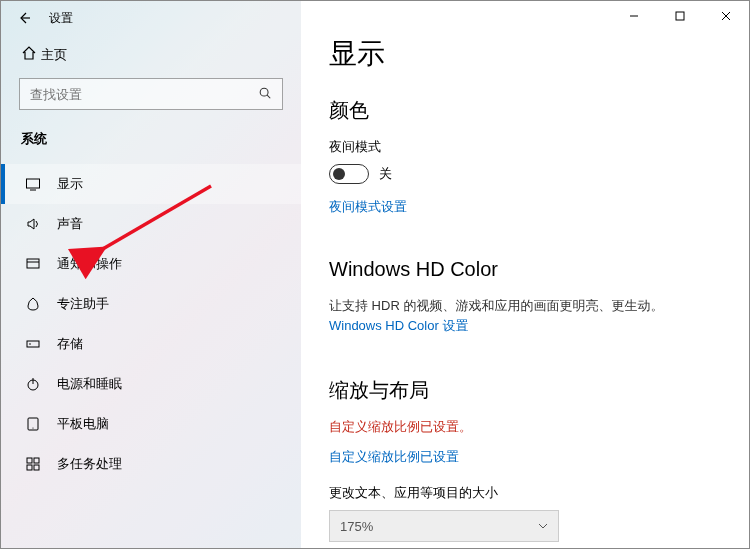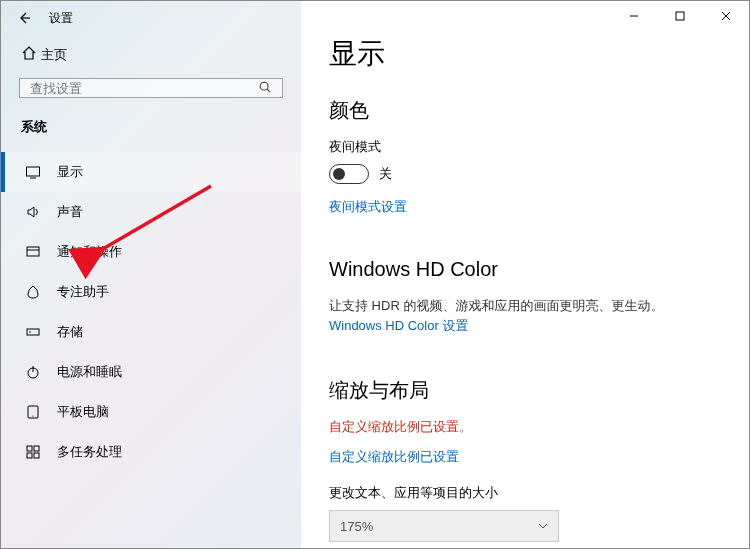--- a/index.html
+++ b/index.html
@@ -45,21 +45,21 @@
       gap: 18px;
       padding: 3px 16px;
     }
     .back-btn { width:14px; height:14px; display:flex; align-items:center; cursor:pointer; }
     .title-text { font-size: 12px; }
     .home-row {
       display:flex; align-items:flex-end; gap:4px; padding: 10px 20px 8px 20px; cursor:pointer;
     }
     .search-wrap { padding: 6px 18px 10px 18px; }
     .search-box {
-      width:100%; height:20px; background: rgba(255,255,255,0.6);
+      width:100%; height:32px; background: rgba(255,255,255,0.6);
       border:1px solid rgba(0,0,0,0.35); display:flex; align-items:center;
       padding: 0 10px; gap:8px;
     }
     .search-box input {
       flex:1; border:none; background:transparent; outline:none; font-size:13px;
       font-family:inherit;
     }
     .category {
       padding: 10px 20px 10px 20px; font-weight:bold; font-size:13px;
     }

